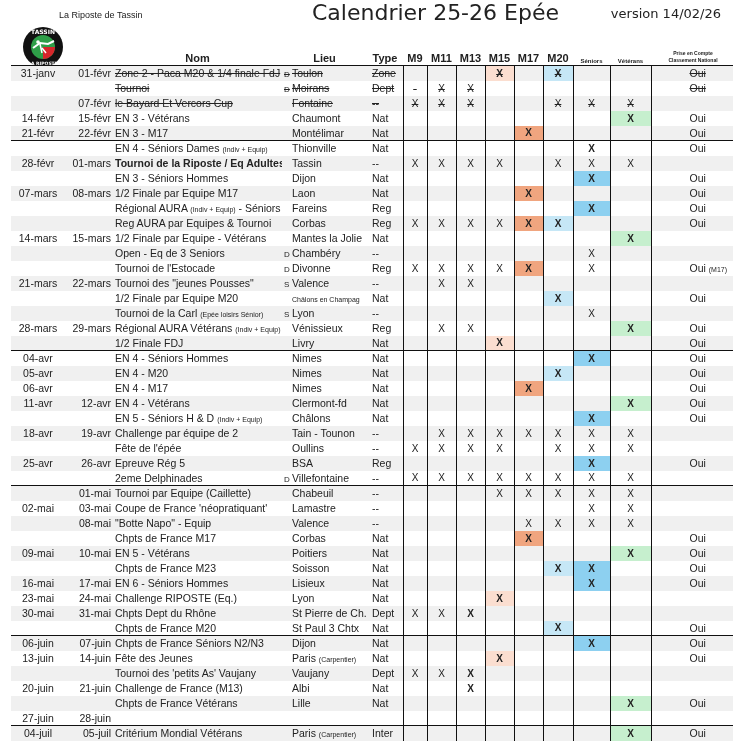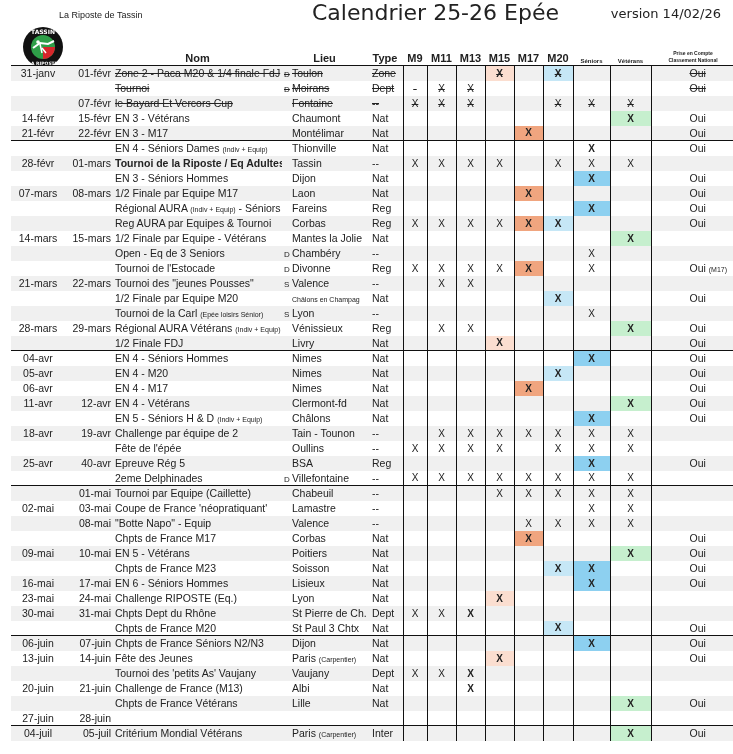--- a/index.html
+++ b/index.html
@@ -501,21 +501,21 @@
         <td class="x c">X</td>
         <td class="x c">X</td>
         <td class="x c"></td>
         <td class="x c">X</td>
         <td class="x c">X</td>
         <td class="x c">X</td>
         <td class="prise c"><span></span></td>
       </tr>
       <tr class="alt">
         <td class="d1 c">25-avr</td>
-        <td class="d2 c">40-avr</td>
+        <td class="d2 c">26-avr</td>
         <td class="nom c"><span>Epreuve Rég 5</span></td>
         <td class="lieu c"><span class="pre"></span><span>BSA</span></td>
         <td class="typ c">Reg</td>
         <td class="x c"></td>
         <td class="x c"></td>
         <td class="x c"></td>
         <td class="x c"></td>
         <td class="x c"></td>
         <td class="x c"></td>
         <td class="x c blue b">X</td>

